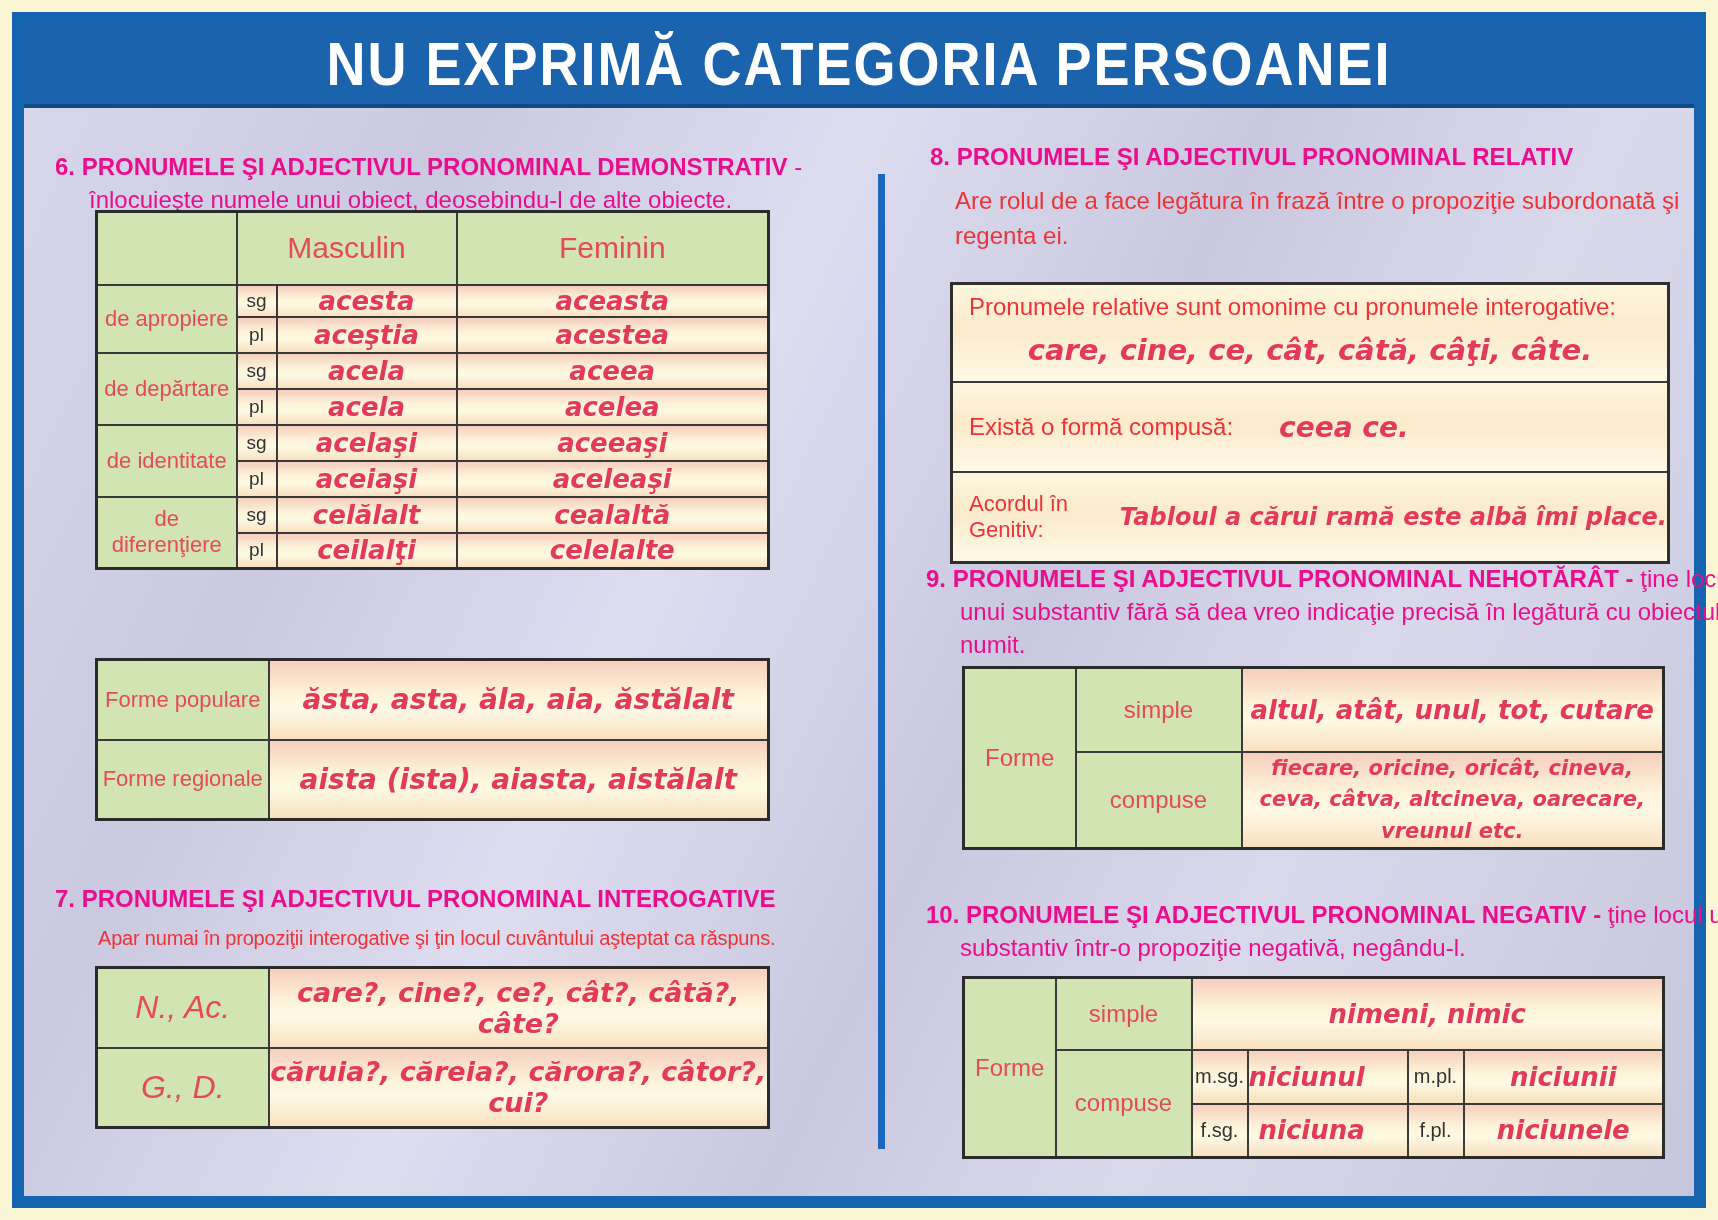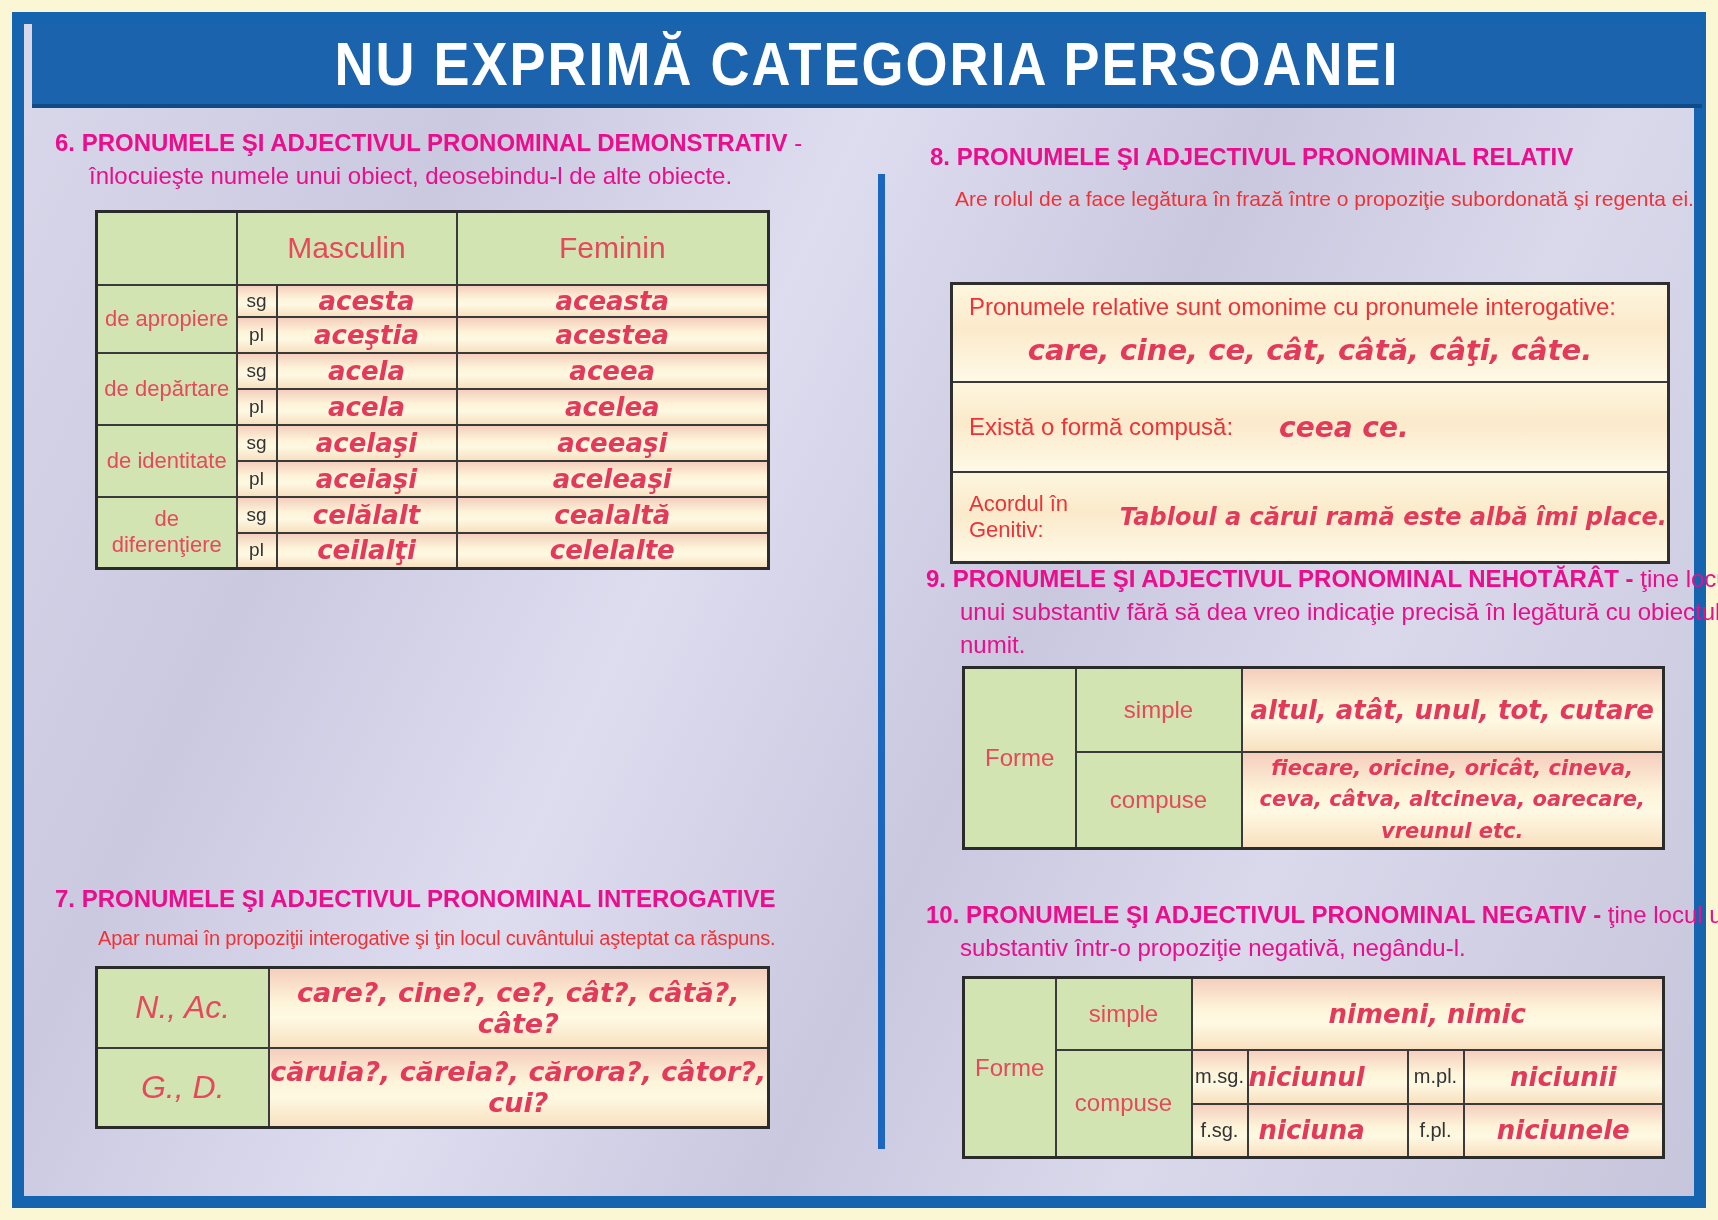--- a/index.html
+++ b/index.html
@@ -1,21 +1,21 @@
 <!DOCTYPE html>
 <html><head>
 <meta charset="utf-8">
 <style>
   html,body { margin:0; padding:0; }
   body { font-family:"Liberation Sans", sans-serif; }
   .page { position:relative; width:1718px; height:1220px; background:#FBF7D5; overflow:hidden; }
   .frame { position:absolute; left:12px; top:12px; width:1670px; height:1172px;
            border:12px solid #1564AF;
            background:linear-gradient(115deg,#d9d7ea 0%,#cbc9e0 22%,#dedcef 40%,#cac8df 58%,#dad8eb 74%,#c7c5db 100%); }
-  .banner { position:absolute; left:8px; top:0; width:100%; height:80px; background:#1B63AC;
+  .banner { position:absolute; left:0; top:0; width:100%; height:80px; background:#1B63AC;
             border-bottom:4px solid #0F4B86; display:flex; align-items:center; justify-content:center; }
   .banner-title { color:#ffffff; font-weight:bold; font-size:54px; letter-spacing:2px; transform:scaleY(1.12); white-space:nowrap; }
 
   .divider { position:absolute; left:854px; top:150px; width:7px; height:975px; background:#1A67C0; }
 
   .abs { position:absolute; }
 
   
   .heading { margin:0; font-size:24px; line-height:1.38; color:#EA0D8C; padding-left:34px; text-indent:-34px; }
   .hbold { font-weight:bold; }
@@ -52,21 +52,21 @@
 
 <div class="page">
   <div class="frame">
 
     <div class="banner">
       <div class="banner-title">NU EXPRIMĂ CATEGORIA PERSOANEI</div>
     </div>
 
     <div class="divider"></div>
 
-    <p class="heading abs" style="left:31px; top:102px; width:815px;">
+    <p class="heading abs" style="left:31px; top:126px; width:815px;">
       <span class="hbold">6. PRONUMELE ŞI ADJECTIVUL PRONOMINAL DEMONSTRATIV</span>
       <span class="hrest">- înlocuieşte numele unui obiect, deosebindu-l de alte obiecte.</span>
     </p>
 
     <table class="tbl abs" style="left:71px; top:186px; width:672px;">
       <colgroup>
           <col style="width:140px">
           <col style="width:40px">
           <col style="width:180px">
           <col style="width:312px">
@@ -117,20 +117,36 @@
         <td class="val hand v26">cealaltă</td>
       </tr>
       <tr style="height:36px">
         <td class="val numcell">pl</td>
         <td class="val hand v26">ceilalţi</td>
         <td class="val hand v26">celelalte</td>
       </tr>
     </tbody>
       </table>
 
+    <table class="tbl abs" style="left:71px; top:634px; width:672px;">
+      <colgroup>
+          <col style="width:172px">
+          <col style="width:500px">
+        </colgroup>
+      <tbody>
+          <tr style="height:80px">
+        <td class="green formlabel">Forme populare</td>
+        <td class="val hand v28">ăsta, asta, ăla, aia, ăstălalt</td>
+      </tr>
+      <tr style="height:80px">
+        <td class="green formlabel">Forme regionale</td>
+        <td class="val hand v28">aista (ista), aiasta, aistălalt</td>
+      </tr>
+    </tbody>
+      </table>
 
     <p class="heading abs" style="left:31px; top:858px; width:815px;">
       <span class="hbold">7. PRONUMELE ŞI ADJECTIVUL PRONOMINAL INTEROGATIVE</span>
     </p>
     <p class="desc-red nowrap abs" style="left:74px; top:900px;">Apar numai în propoziţii interogative şi ţin locul cuvântului aşteptat ca răspuns.</p>
 
     <table class="tbl abs" style="left:71px; top:942px; width:672px;">
       <colgroup>
           <col style="width:172px">
           <col style="width:500px">
@@ -143,21 +159,21 @@
       <tr style="height:80px">
         <td class="green biglabel">G., D.</td>
         <td class="val hand v27">căruia?, căreia?, cărora?, câtor?, cui?</td>
       </tr>
     </tbody>
       </table>
 
     <p class="heading abs" style="left:906px; top:116px; width:790px;">
       <span class="hbold">8. PRONUMELE ŞI ADJECTIVUL PRONOMINAL RELATIV</span>
     </p>
-    <p class="desc-red abs" style="left:931px; top:160px; width:745px; font-size:21px;">Are rolul de a face legătura în frază între o propoziţie subordonată şi regenta ei.</p>
+    <p class="desc-red abs" style="left:931px; top:160px; width:745px; font-size:24px;">Are rolul de a face legătura în frază între o propoziţie subordonată şi regenta ei.</p>
 
     <div class="box abs" style="left:926px; top:258px; width:714px;">
       <div class="box-row box-row-1">
         <div class="box-label">Pronumele relative sunt omonime cu pronumele interogative:</div>
         <div class="box-center hand" style="font-size:29px;">care, cine, ce, cât, câtă, câţi, câte.</div>
       </div>
       <div class="box-row box-row-line">
         <span class="box-label">Există o formă compusă:</span>
         <span class="hand" style="font-size:28px; margin-left:46px;">ceea ce.</span>
       </div>

